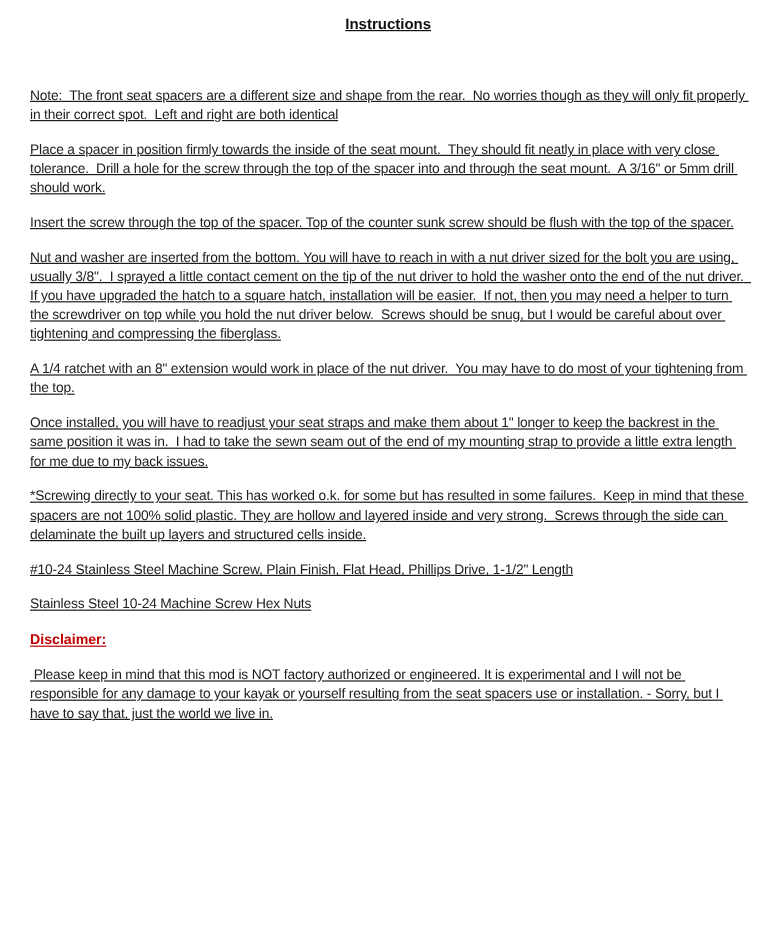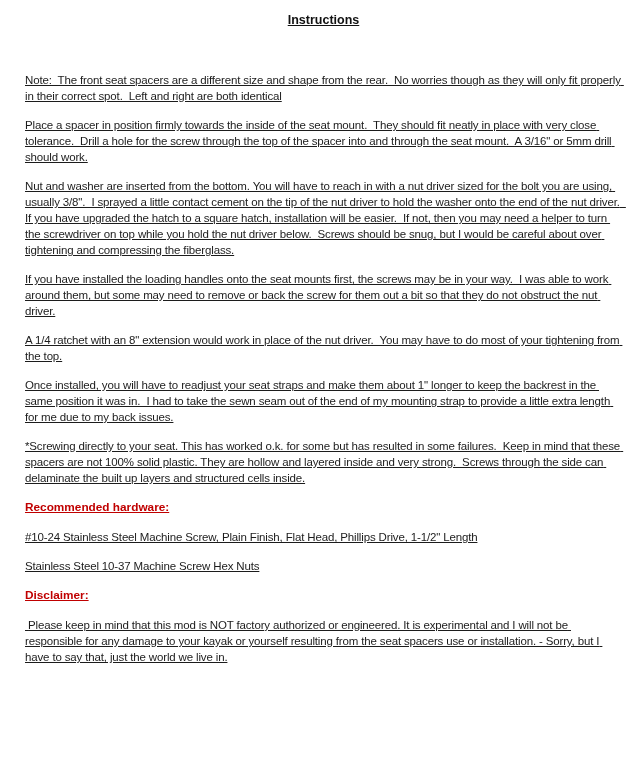--- a/index.html
+++ b/index.html
@@ -47,26 +47,25 @@
   }
 </style>
 </head>
 <body>
 
 <div class="page">
   <div class="doc-title">Instructions</div>
 
   <div class="para">Note:  The front seat spacers are a different size and shape from the rear.  No worries though as they will only fit properly in their correct spot.  Left and right are both identical</div>
   <div class="para">Place a spacer in position firmly towards the inside of the seat mount.  They should fit neatly in place with very close tolerance.  Drill a hole for the screw through the top of the spacer into and through the seat mount.  A 3/16" or 5mm drill should work.</div>
+  <div class="para">Insert the screw through the top of the spacer. Top of the counter sunk screw should be flush with the top of the spacer.</div>
   <div class="para">Nut and washer are inserted from the bottom. You will have to reach in with a nut driver sized for the bolt you are using, usually 3/8".  I sprayed a little contact cement on the tip of the nut driver to hold the washer onto the end of the nut driver.  If you have upgraded the hatch to a square hatch, installation will be easier.  If not, then you may need a helper to turn the screwdriver on top while you hold the nut driver below.  Screws should be snug, but I would be careful about over tightening and compressing the fiberglass.</div>
-  <div class="para">If you have installed the loading handles onto the seat mounts first, the screws may be in your way.  I was able to work around them, but some may need to remove or back the screw for them out a bit so that they do not obstruct the nut driver.</div>
   <div class="para">A 1/4 ratchet with an 8" extension would work in place of the nut driver.  You may have to do most of your tightening from the top.</div>
   <div class="para">Once installed, you will have to readjust your seat straps and make them about 1" longer to keep the backrest in the same position it was in.  I had to take the sewn seam out of the end of my mounting strap to provide a little extra length for me due to my back issues.</div>
 
   <div class="para">*Screwing directly to your seat. This has worked o.k. for some but has resulted in some failures.  Keep in mind that these spacers are not 100% solid plastic. They are hollow and layered inside and very strong.  Screws through the side can delaminate the built up layers and structured cells inside.</div>
 
-  <div class="heading">Recommended hardware:</div>
   <div class="para">#10-24 Stainless Steel Machine Screw, Plain Finish, Flat Head, Phillips Drive, 1-1/2" Length</div>
-  <div class="para">Stainless Steel 10-37 Machine Screw Hex Nuts</div>
+  <div class="para">Stainless Steel 10-24 Machine Screw Hex Nuts</div>
 
   <div class="heading">Disclaimer:</div>
   <div class="para"> Please keep in mind that this mod is NOT factory authorized or engineered. It is experimental and I will not be responsible for any damage to your kayak or yourself resulting from the seat spacers use or installation. - Sorry, but I have to say that, just the world we live in.</div>
 </div>
 
 </body></html>

